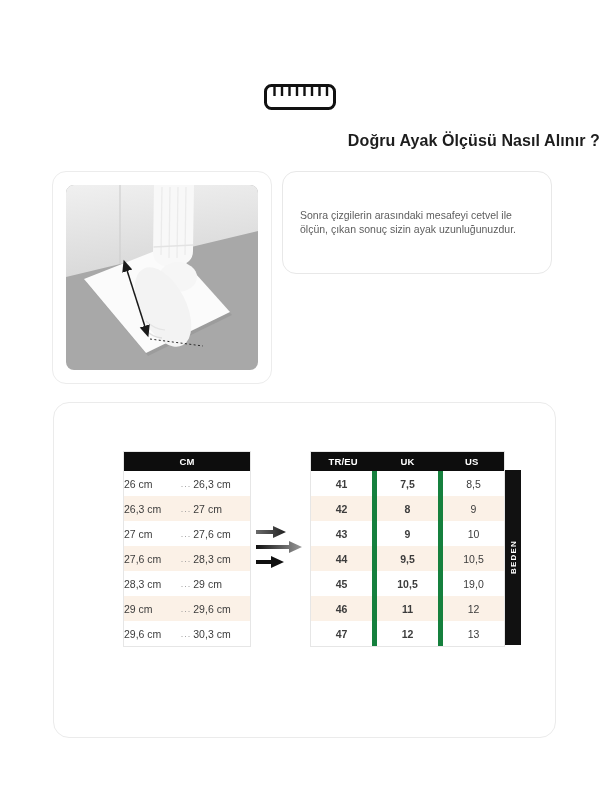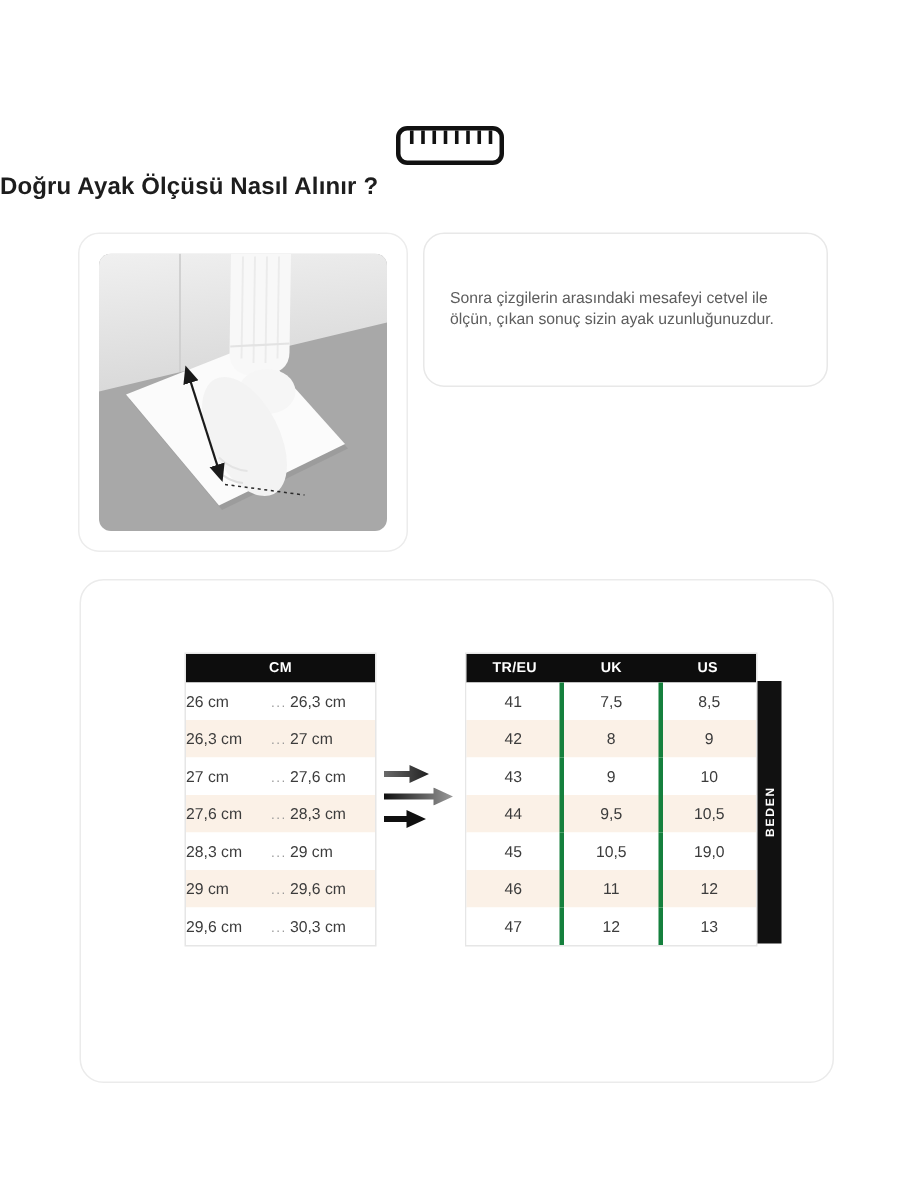--- a/index.html
+++ b/index.html
@@ -4,21 +4,21 @@
 <style>
   * { margin:0; padding:0; box-sizing:border-box; }
   html,body { background:#ffffff; }
   body {
     width:600px; height:800px; position:relative; overflow:hidden;
     font-family:"Liberation Sans", sans-serif;
     padding-top:84px;
   }
   .ruler-wrap { display:flex; justify-content:center; }
   .page-title {
-    margin-top:6px; text-align:left;
+    margin-top:22px; text-align:right;
     font-size:16px; font-weight:bold; color:#1d1d1d; letter-spacing:.1px;
   }
 
   
   .section1 { margin:21px 48px 0 52px; display:flex; gap:10px; }
   .photo-card {
     width:220px; height:213px; flex:0 0 auto;
     border:1px solid #ececec; border-radius:14px; padding:13px;
     background:#fff;
   }
@@ -51,21 +51,21 @@
     font-size:9.5px; font-weight:bold; letter-spacing:.2px;
   }
   .thead.center { justify-content:center; }
   .thead .hcell { flex:1; text-align:center; }
   .trow { height:25px; display:flex; align-items:center; background:#fff; }
   .trow.alt { background:#fbf1e7; }
   .trow .cell { font-size:10.5px; color:#3c3c3c; text-align:left; }
   .cm-table .cell.from, .cm-table .cell.to { flex:0 0 45%; }
   .cm-table .cell.sep { flex:0 0 10%; color:#9a9a9a; font-size:9px; letter-spacing:1px; }
   .size-table .cell { flex:1; align-self:stretch; display:flex; align-items:center; justify-content:center; }
-  .size-table .cell:not(:last-child) { border-right:3px solid #15803d; }
+  .size-table .cell:not(:last-child) { border-right:5px solid #15803d;font-weight:bold; }
 
   .arrows {
     width:59px; margin-top:75px; padding-left:5px;
     display:flex; flex-direction:column; gap:3px; align-items:flex-start;
   }
   .beden-bar {
     width:16px; height:175px; margin-top:19px; background:#111111;
     display:flex; align-items:center; justify-content:center;
   }
   .beden-label {

